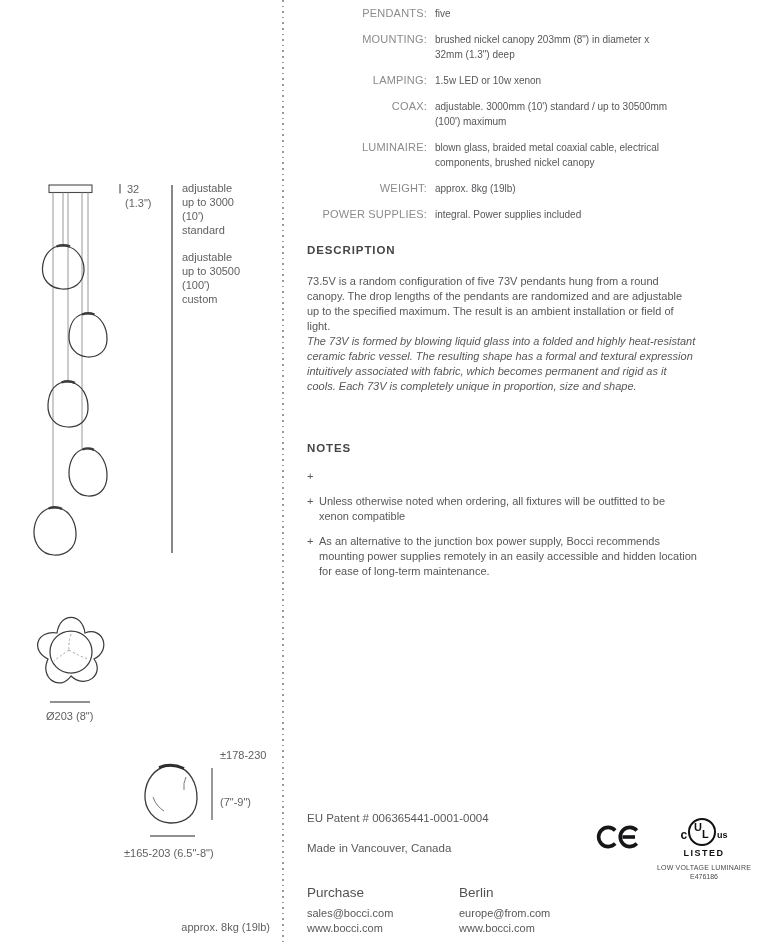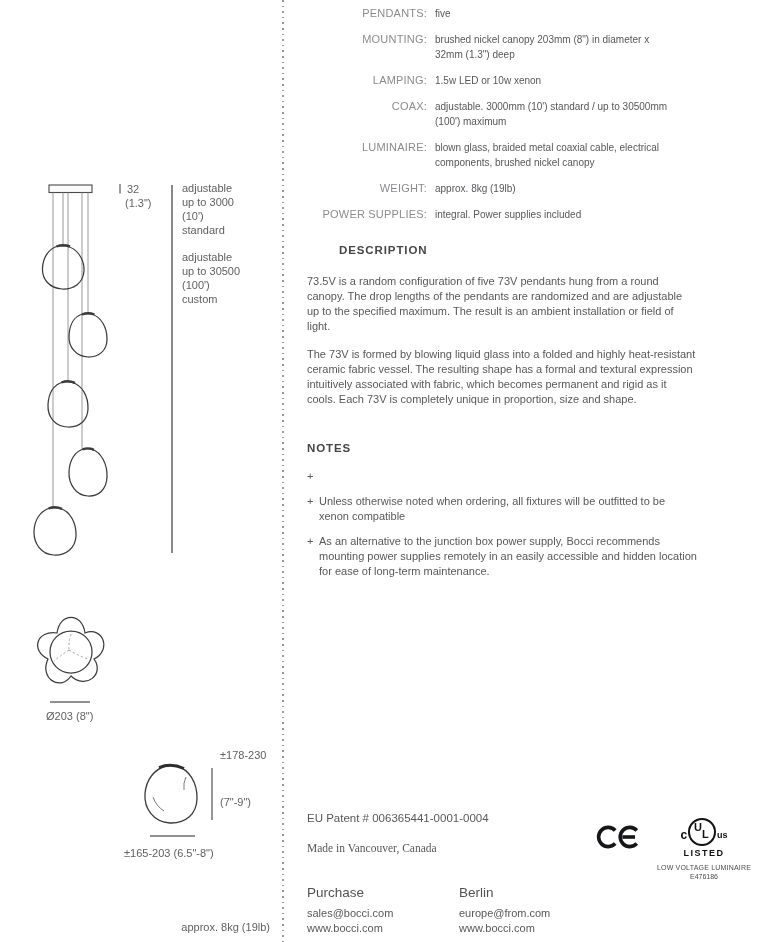--- a/index.html
+++ b/index.html
@@ -33,31 +33,31 @@
   }
   .spec-value{
     font-size:10px;line-height:15px;color:#57575a;white-space:pre-line;width:285px;
   }
 
   .section-heading{
     font-size:11.5px;line-height:15px;color:#454547;letter-spacing:.9px;font-weight:bold;
   }
   .description{position:absolute;left:0;top:243px;width:448px;}
   .description p{margin:0;font-size:11px;line-height:15px;color:#58585a;white-space:pre-line;}
-  .description p + p{margin-top:13px;}
-  .description .section-heading{margin-bottom:16px;margin-left:32px;}
+  .description p + p{font-style:italic;}
+  .description .section-heading{margin-bottom:16px;}
 
   .notes{position:absolute;left:0;top:441px;width:448px;}
   .notes .section-heading{margin-bottom:13px;}
   .note-item{display:flex;margin-bottom:10px;}
   .note-bullet{flex:0 0 12px;font-size:11px;line-height:15px;color:#58585a;}
   .note-text{font-size:11px;line-height:15px;color:#58585a;white-space:pre-line;}
 
   .patent-line{position:absolute;left:0;top:812px;font-size:11.5px;color:#58585a;}
-  .madein-line{position:absolute;left:0;top:842px;font-size:11.5px;color:#58585a;font-family:Liberation Serif, serif;}
+  .madein-line{position:absolute;left:0;top:842px;font-size:11.5px;color:#58585a;}
 
   .contacts{position:absolute;left:0;top:884px;width:330px;display:flex;}
   .contact-col{width:152px;flex:0 0 152px;}
   .contact-city{font-size:13.5px;line-height:18px;color:#525254;margin-bottom:4px;}
   .contact-line{font-size:11px;line-height:15px;color:#58585a;}
 
   
   .certs{position:absolute;left:596px;top:818px;width:160px;}
   .ce-mark{position:absolute;left:0;top:6px;}
   .ul-block{position:absolute;left:58px;top:0;width:100px;text-align:center;color:#111;}

